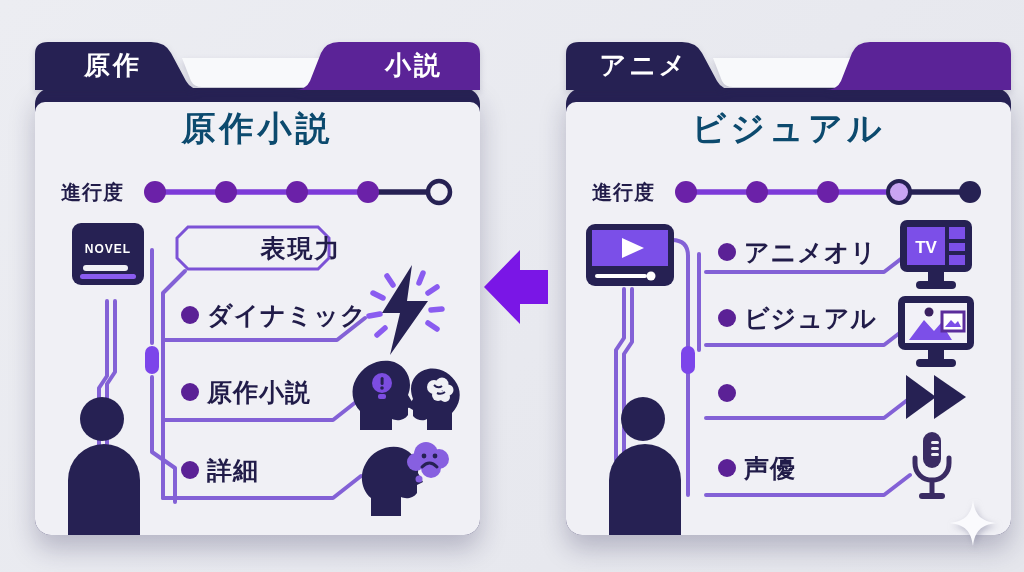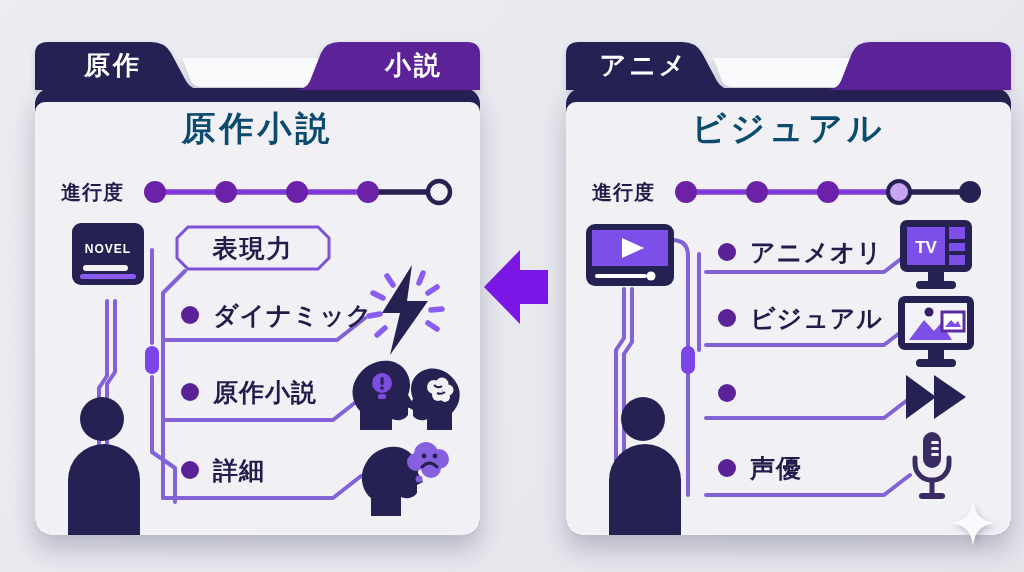--- a/index.html
+++ b/index.html
@@ -18,26 +18,26 @@
   .card{position:absolute;left:0;top:48px;width:445px;height:447px;background:#262153;
     border-radius:16px;box-shadow:0 14px 26px rgba(35,30,75,.25);}
   .card-inner{position:absolute;left:0;top:14px;right:0;bottom:0;background:#F0F0F5;
     border-radius:10px 10px 16px 16px;}
   .title{position:absolute;left:0;top:66px;width:445px;text-align:center;
     font-size:34px;font-weight:900;color:#0c4a6e;letter-spacing:4px;}
   .progress-label{position:absolute;left:26px;top:139px;font-size:20px;font-weight:800;
     color:#211C49;letter-spacing:1px;}
   .progress-svg{position:absolute;left:0;top:126px;}
   .traces{position:absolute;left:0;top:0;}
-  .row{position:absolute;display:flex;align-items:center;gap:14px;height:34px;justify-content:space-between;}
+  .row{position:absolute;display:flex;align-items:center;gap:8px;height:34px;justify-content:space-between;}
   .bullet{width:18px;height:18px;border-radius:50%;background:#5B2196;flex:0 0 auto;}
   .row-label{font-size:25px;font-weight:900;color:#211C49;letter-spacing:1px;white-space:nowrap;}
   .feature-box{position:absolute;left:140px;top:185px;width:156px;height:46px;}
   .feature-box .fb-text{position:absolute;left:0;top:0;width:156px;height:46px;line-height:46px;
-    text-align:center;font-size:25px;font-weight:900;color:#211C49;letter-spacing:2px;}
+    text-align:center;font-size:25px;font-weight:900;color:#211C49;letter-spacing:2px;padding-left:48px;}
   .icon{position:absolute;}
   .person{position:absolute;top:352px;width:80px;height:143px;}
   .person .head{position:absolute;left:15px;top:5px;width:44px;height:44px;border-radius:50%;background:#262153;}
   .person .body{position:absolute;left:3px;top:52px;width:72px;height:91px;
     border-radius:36px 36px 0 0;background:#262153;}
   .mid-arrow{position:absolute;left:482px;top:244px;}
   .sparkle{position:absolute;left:950px;top:500px;filter:drop-shadow(2px 3px 3px rgba(140,140,165,.55));}
 </style>
 </head>
 <body>

